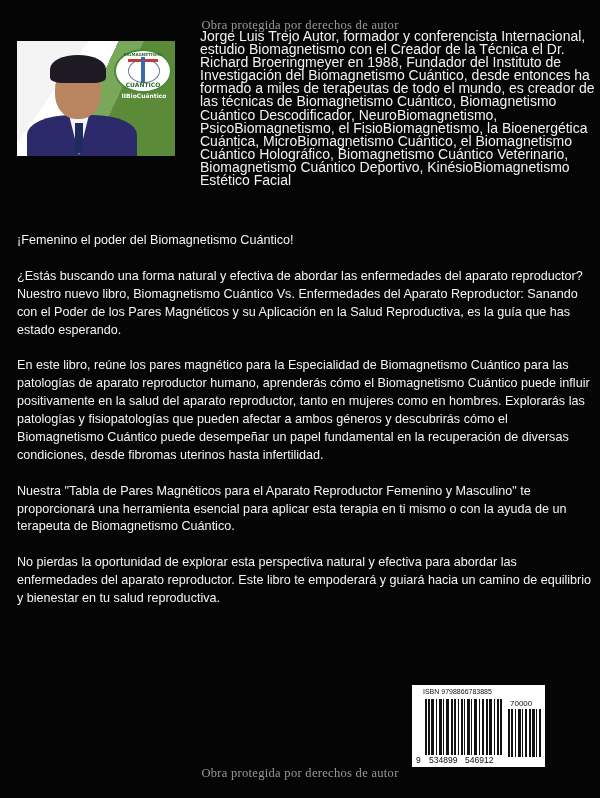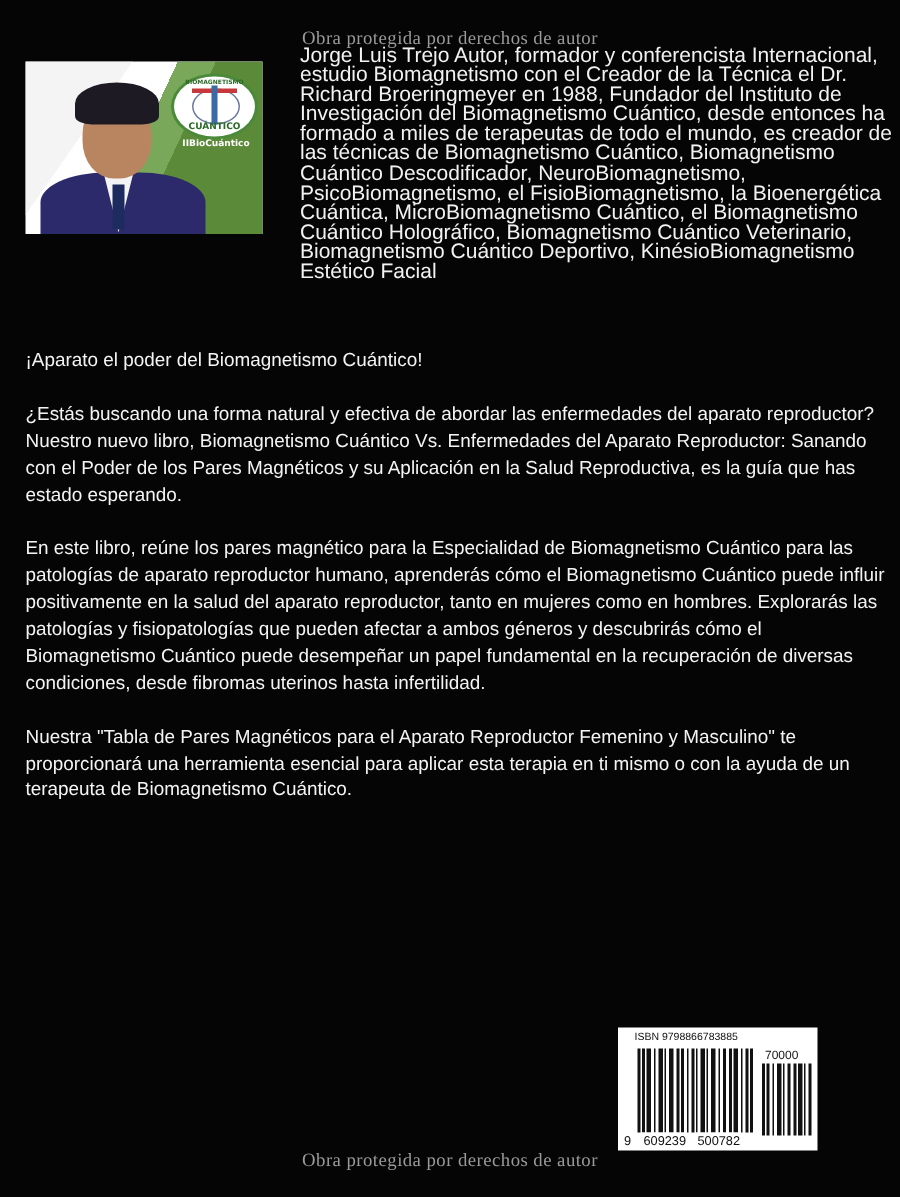--- a/index.html
+++ b/index.html
@@ -120,24 +120,25 @@
     <div class="logo-fig"></div>
     <div class="logo-top-text">BIOMAGNETISMO</div>
     <div class="logo-bot-text">CUÁNTICO</div>
   </div>
   <div class="logo-sub">IIBioCuántico</div>
 </div>
 
 <div class="author-bio">Jorge Luis Trejo  Autor, formador y conferencista Internacional, estudio Biomagnetismo  con el Creador de la Técnica el Dr. Richard Broeringmeyer en 1988, Fundador del Instituto de Investigación del Biomagnetismo Cuántico, desde entonces  ha formado  a miles de terapeutas de todo el mundo, es creador de las técnicas de  Biomagnetismo Cuántico, Biomagnetismo Cuántico Descodificador, NeuroBiomagnetismo, PsicoBiomagnetismo, el FisioBiomagnetismo, la Bioenergética Cuántica, MicroBiomagnetismo Cuántico, el Biomagnetismo Cuántico Holográfico, Biomagnetismo Cuántico Veterinario, Biomagnetismo Cuántico Deportivo, KinésioBiomagnetismo Estético Facial</div>
 
 <div class="description">
-  <p>¡Aparato el poder del Biomagnetismo Cuántico!</p>
+  <p>¡Femenino el poder del Biomagnetismo Cuántico!</p>
   <p>¿Estás buscando una forma natural y efectiva de abordar las enfermedades del aparato reproductor? Nuestro nuevo libro, Biomagnetismo Cuántico Vs.  Enfermedades del Aparato Reproductor: Sanando con el Poder de los Pares Magnéticos y su Aplicación en la Salud Reproductiva, es la guía que has estado esperando.</p>
   <p>En este libro, reúne los pares magnético para la Especialidad de Biomagnetismo Cuántico para las patologías de aparato reproductor humano, aprenderás cómo el Biomagnetismo Cuántico puede influir positivamente en la salud del aparato reproductor, tanto en mujeres como en hombres. Explorarás las patologías y fisiopatologías que pueden afectar a ambos géneros y descubrirás cómo el Biomagnetismo Cuántico puede desempeñar un papel fundamental en la recuperación de diversas condiciones, desde fibromas uterinos hasta infertilidad.</p>
   <p>Nuestra "Tabla de Pares Magnéticos para el Aparato Reproductor Femenino y Masculino" te proporcionará una herramienta esencial para aplicar esta terapia en ti mismo o con la ayuda de un terapeuta de Biomagnetismo Cuántico.</p>
+  <p>No pierdas la oportunidad de explorar esta perspectiva natural y efectiva para abordar las enfermedades del aparato reproductor. Este libro te empoderará y guiará hacia un camino de equilibrio y bienestar en tu salud reproductiva.</p>
 </div>
 
 <div class="barcode-box">
   <div class="isbn-label">ISBN 9798866783885</div>
   <div class="price-label">70000</div>
   <div class="bars-main">
     <div class="bar" style="left:0;width:1.5px;"></div>
     <div class="bar" style="left:3px;width:1.5px;"></div>
     <div class="bar" style="left:6px;width:3px;"></div>
     <div class="bar" style="left:11px;width:1px;"></div>
@@ -166,17 +167,17 @@
     <div class="bar" style="left:7px;width:1px;"></div>
     <div class="bar" style="left:10px;width:2.5px;"></div>
     <div class="bar" style="left:14px;width:1px;"></div>
     <div class="bar" style="left:17px;width:2px;"></div>
     <div class="bar" style="left:21px;width:1.5px;"></div>
     <div class="bar" style="left:24px;width:2.5px;"></div>
     <div class="bar" style="left:28px;width:1px;"></div>
     <div class="bar" style="left:31px;width:2px;"></div>
   </div>
   <div class="digit-group" style="left:3px;">9</div>
-  <div class="digit-group" style="left:16px;">609239</div>
-  <div class="digit-group" style="left:52px;">500782</div>
+  <div class="digit-group" style="left:16px;">534899</div>
+  <div class="digit-group" style="left:52px;">546912</div>
 </div>
 
 <div class="watermark wm-bottom">Obra protegida por derechos de autor</div>
 
 </body></html>

